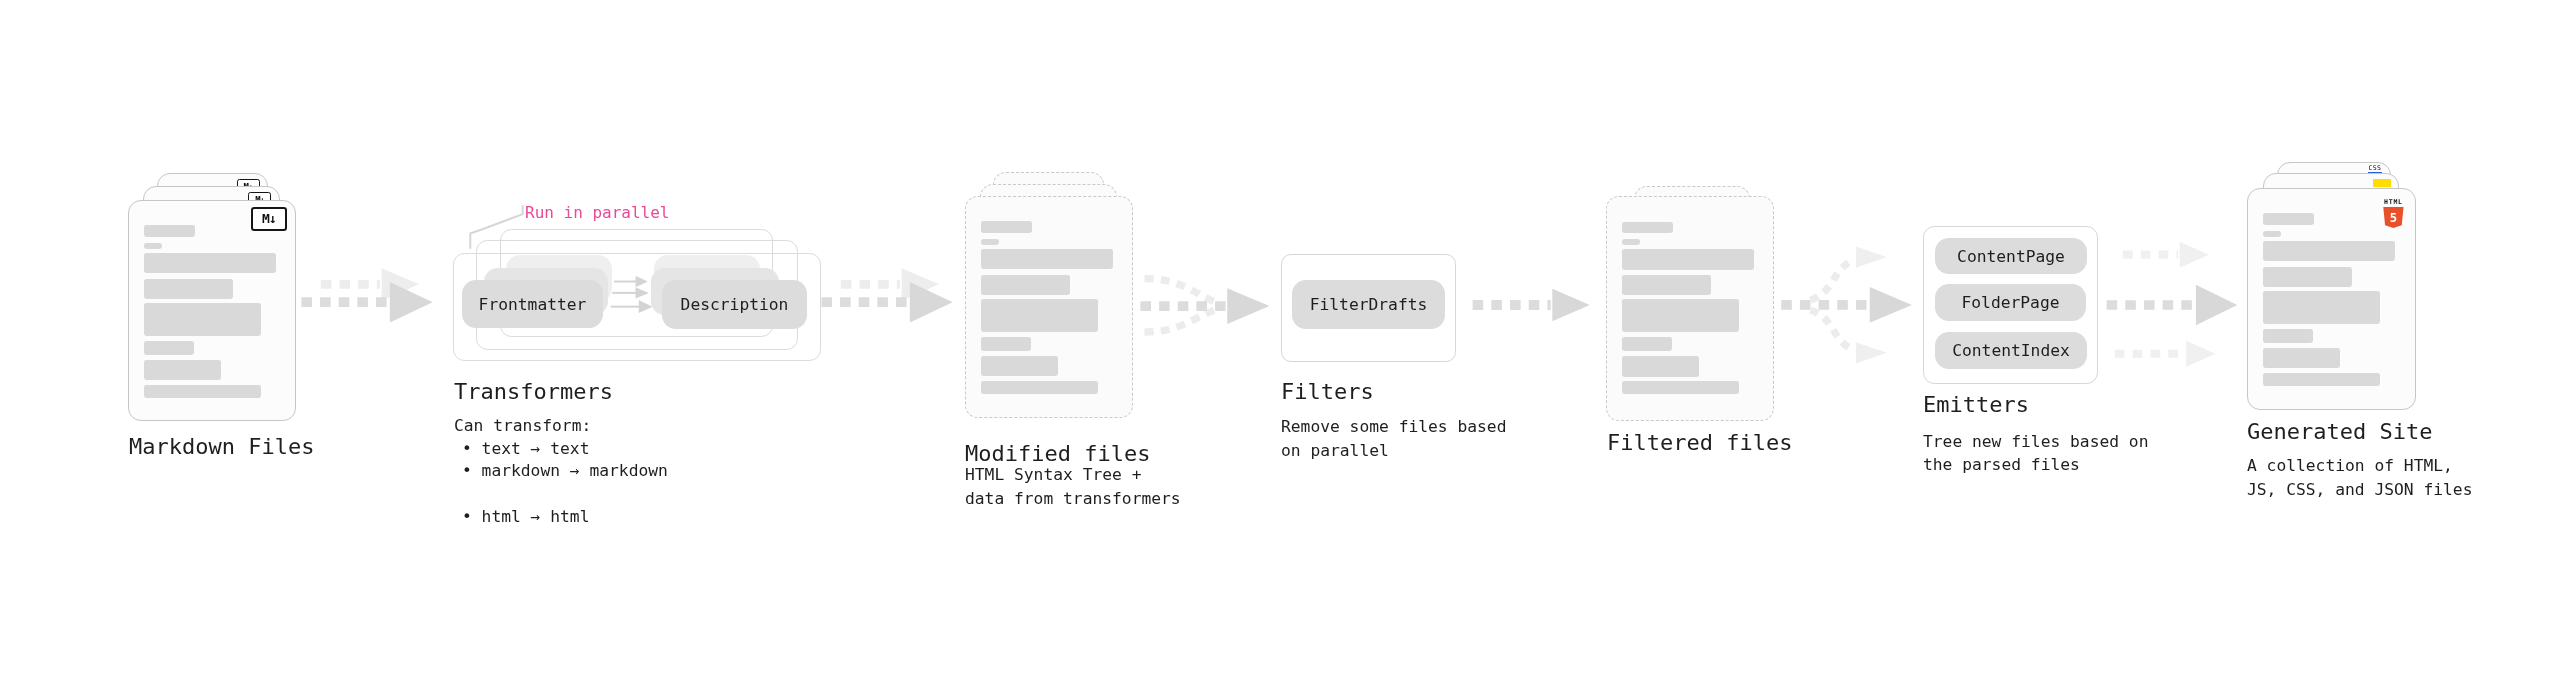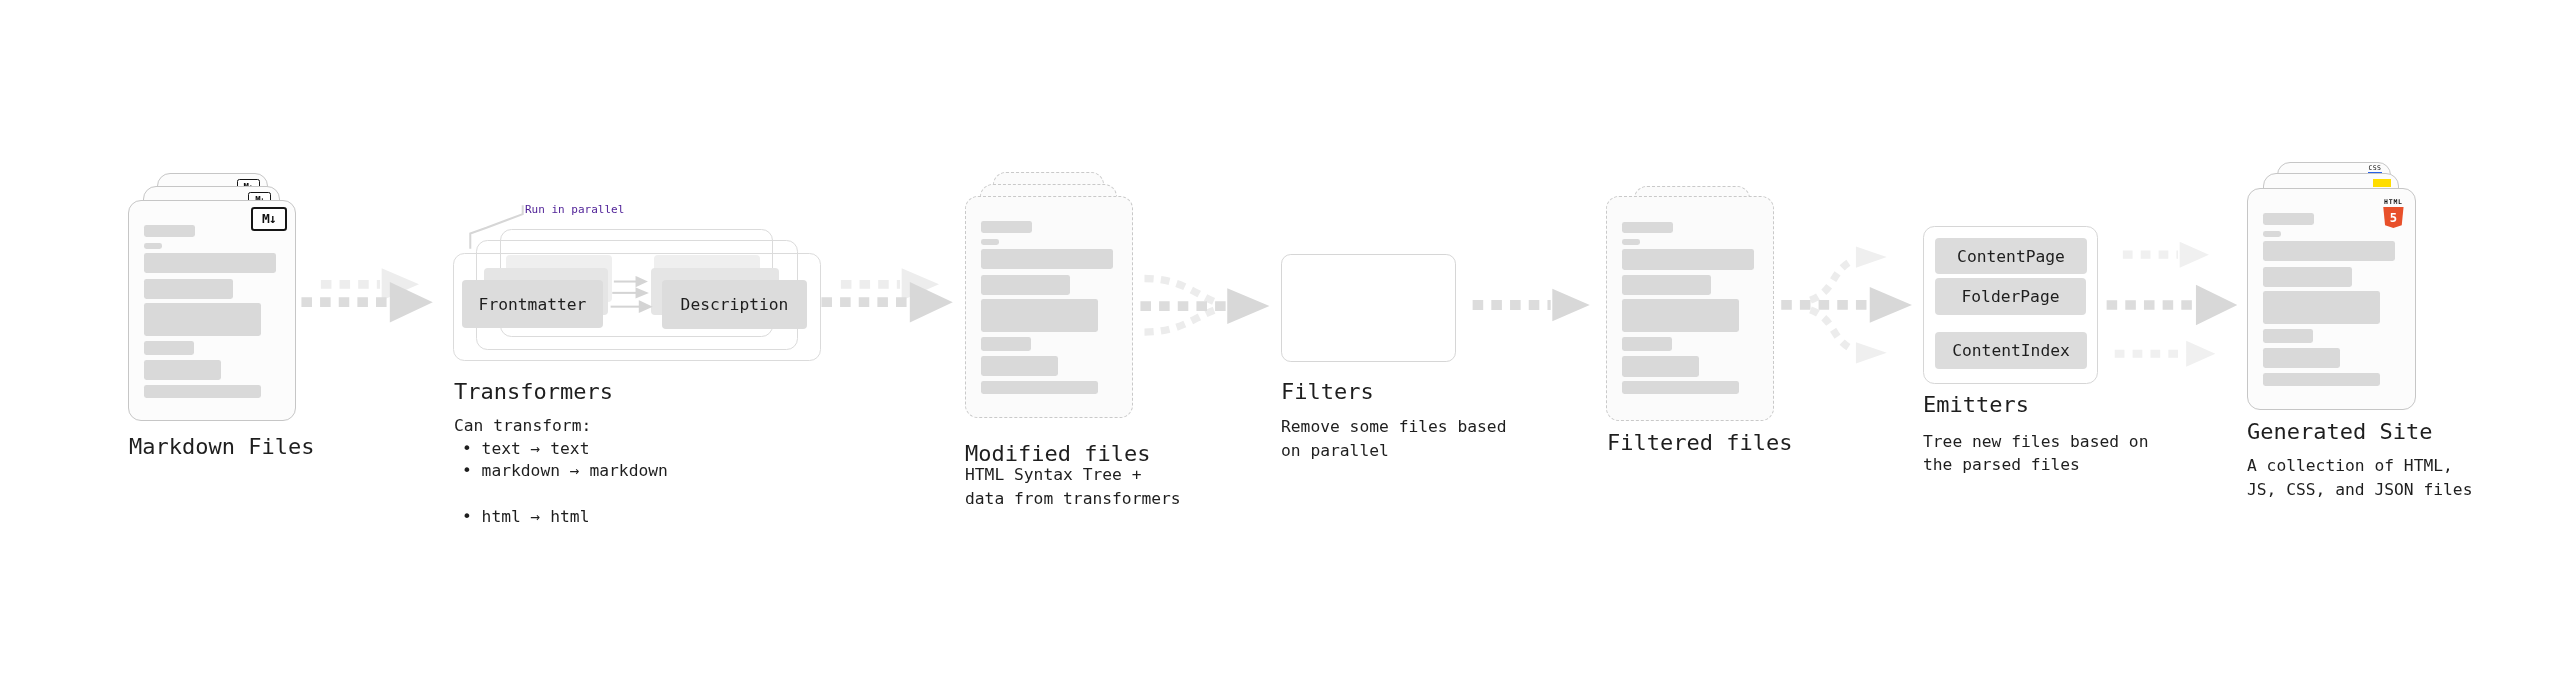--- a/index.html
+++ b/index.html
@@ -9,24 +9,24 @@
   .doc-card{position:absolute;background:#fcfcfc;border:1.6px solid #c6c6c6;border-radius:13px}
   .doc-card.dashed{background:#fbfbfb;border:1.6px dashed #c9c9c9}
   .bar{position:absolute;background:#d9d9d9;border-radius:2.4px}
   .md-badge{position:absolute;right:8.1px;top:5.7px;width:32px;height:20.3px;border:2.4px solid #151515;
             border-radius:3.3px;background:#fff;display:flex;align-items:center;justify-content:center;
             font-weight:bold;font-size:13px;color:#111;letter-spacing:-0.8px}
   .md-badge.small{width:21px;height:14px;border-width:1.6px;font-size:9px;right:7.3px;top:4.9px;border-radius:2.4px}
   .heading{position:absolute;font-size:22px;color:#1e1e1e;white-space:pre}
   .caption{position:absolute;font-size:16.3px;color:#1e1e1e;line-height:23.6px;white-space:pre}
   .caption.tight{line-height:22px}
-  .annotation{position:absolute;font-size:11px;color:#4c1d95;white-space:pre}
+  .annotation{position:absolute;font-size:16px;color:#ec4899;white-space:pre}
   .outline{position:absolute;border:1.6px solid #dbdbdb;border-radius:11.4px;background:transparent}
   .panel{position:absolute;border:1.6px solid #d6d6d6;border-radius:9.8px;background:#fff}
-  .gbox{position:absolute;background:#dcdcdc;border-radius:4px;display:flex;align-items:center;
+  .gbox{position:absolute;background:#dcdcdc;border-radius:14px;display:flex;align-items:center;
         justify-content:center;font-size:16.3px;color:#1e1e1e;white-space:pre}
   .gbox.g1{background:#e5e5e5}
   .gbox.g2{background:#efefef}
   .css-badge{position:absolute;right:8.1px;top:1.6px;text-align:center}
   .css-text{font-size:6.5px;font-weight:normal;color:#111;line-height:6.5px;letter-spacing:0.4px}
   .css-bar{width:14px;height:2.4px;background:#2760e6;margin-top:0.8px}
   .js-badge{position:absolute;right:7.3px;top:4.9px;width:18px;height:8.1px;background:#ffdd00}
   .html5{position:absolute;right:10.6px;top:10px;width:22px;text-align:center}
   .html5-text{font-size:6.5px;font-weight:bold;letter-spacing:0.8px;color:#111;line-height:7.3px}
   .html5-shield{width:20.3px;height:21px;margin:0.8px auto 0;background:#e8502a;
@@ -136,20 +136,21 @@
   <div class="caption" style="left:965px;top:487px">data from transformers</div>
 
   <svg class="abs" style="left:1138px;top:272px" width="142" height="69" viewBox="0 0 175 85">
     <path d="M8,8 C55,8 70,28 100,39" fill="none" stroke="#ececec" stroke-width="9" stroke-dasharray="11 9"></path>
     <path d="M8,74 C55,74 70,54 100,45" fill="none" stroke="#ececec" stroke-width="9" stroke-dasharray="11 9"></path>
     <line x1="3" y1="42" x2="108" y2="42" stroke="#dcdcdc" stroke-width="12" stroke-dasharray="13 10"></line>
     <polygon points="110,20 162,42 110,64" fill="#d8d8d8"></polygon>
   </svg>
 
   <div class="panel" style="left:1281px;top:254px;width:173px;height:106px"></div>
+  <div class="gbox" style="left:1292px;top:280px;width:153px;height:49px">FilterDrafts</div>
   <div class="heading" style="left:1281px;top:379px">Filters</div>
   <div class="caption" style="left:1281px;top:415px">Remove some files based</div>
   <div class="caption" style="left:1281px;top:439px">on parallel</div>
 
   <svg class="abs" style="left:1471px;top:287px" width="122" height="36" viewBox="0 0 150 44">
     <line x1="2" y1="22" x2="98" y2="22" stroke="#dcdcdc" stroke-width="12" stroke-dasharray="13 10"></line>
     <polygon points="100,2 146,22 100,42" fill="#d8d8d8"></polygon>
   </svg>
 
   <div class="abs" style="left:1606px;top:172px;width:172px;height:252px">
@@ -173,21 +174,21 @@
     <path d="M40,74 C72,62 64,38 94,24" fill="none" stroke="#ececec" stroke-width="9" stroke-dasharray="10 9"></path>
     <polygon points="96,8 134,21 96,34" fill="#efefef"></polygon>
     <line x1="4" y1="80" x2="115" y2="80" stroke="#dcdcdc" stroke-width="12" stroke-dasharray="13 10"></line>
     <polygon points="113,58 165,80 113,102" fill="#d8d8d8"></polygon>
     <path d="M40,86 C72,98 64,122 94,136" fill="none" stroke="#ececec" stroke-width="9" stroke-dasharray="10 9"></path>
     <polygon points="96,126 134,139 96,152" fill="#efefef"></polygon>
   </svg>
 
   <div class="panel" style="left:1923px;top:226px;width:173px;height:156px;border-radius:11.4px"></div>
   <div class="gbox" style="left:1935px;top:238px;width:152px;height:36px">ContentPage</div>
-  <div class="gbox" style="left:1935px;top:278px;width:151px;height:37px">FolderPage</div>
+  <div class="gbox" style="left:1935px;top:284px;width:151px;height:37px">FolderPage</div>
   <div class="gbox" style="left:1935px;top:332px;width:152px;height:37px">ContentIndex</div>
   <div class="heading" style="left:1923px;top:392px">Emitters</div>
   <div class="caption" style="left:1923px;top:430px">Tree new files based on</div>
   <div class="caption" style="left:1923px;top:453px">the parsed files</div>
 
   <svg class="abs" style="left:2105px;top:240px" width="138" height="130" viewBox="0 0 170 160">
     <line x1="22" y1="18" x2="90" y2="18" stroke="#f0f0f0" stroke-width="10" stroke-dasharray="12 10"></line>
     <polygon points="92,2 128,18 92,34" fill="#f0f0f0"></polygon>
     <line x1="2" y1="80" x2="110" y2="80" stroke="#dcdcdc" stroke-width="12" stroke-dasharray="13 10"></line>
     <polygon points="112,55 163,80 112,105" fill="#d8d8d8"></polygon>

